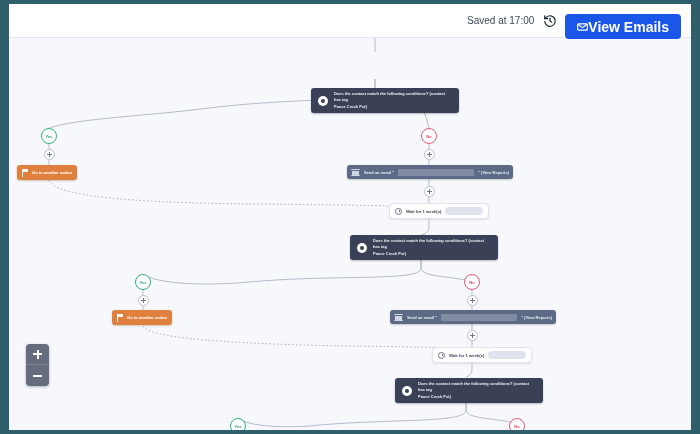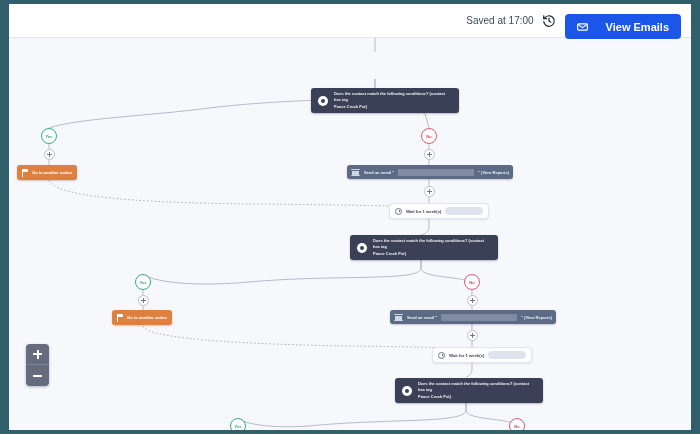--- a/index.html
+++ b/index.html
@@ -62,28 +62,28 @@
     white-space: nowrap;
   }
   #history-icon {
     width: 15px; height: 15px;
     display: flex; align-items: center; justify-content: center;
     color: #1d2b36;
   }
   #view-emails-btn {
     display: flex;
     align-items: center;
-    gap: 18px;
+    gap: 0;
     background: #1a56e8;
     color: #ffffff;
     border: none;
     border-radius: 4px;
     height: 25px;
     padding: 0 12px;
-    font-size: 11px;
+    font-size: 14px;
     font-weight: bold;
     font-family: "Liberation Sans", sans-serif;
     cursor: pointer;
     white-space: nowrap;
     margin-top: 12px;
   }
   #view-emails-btn .env { display:flex; align-items:center; }
 
   
   #canvas {

